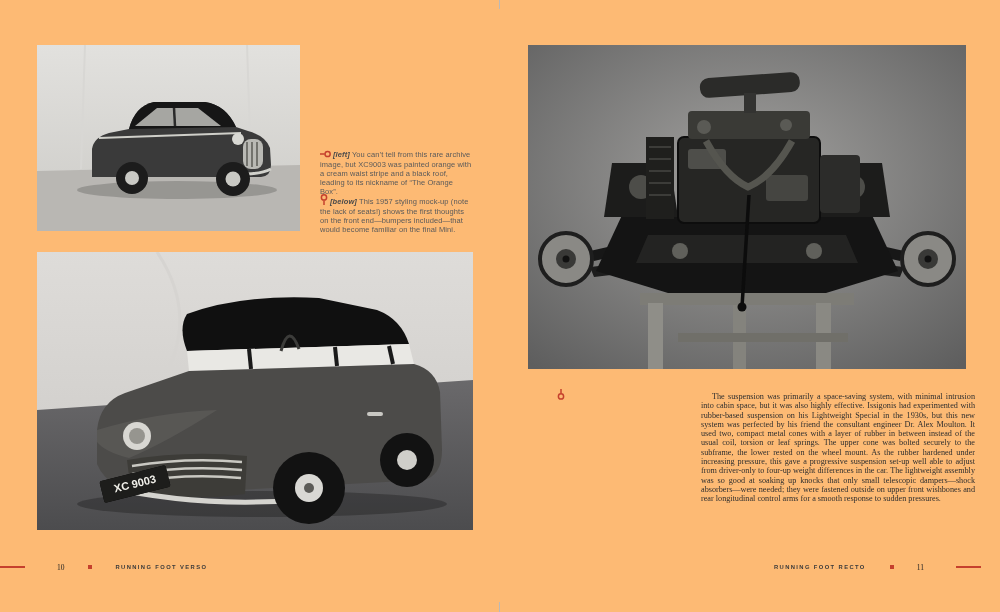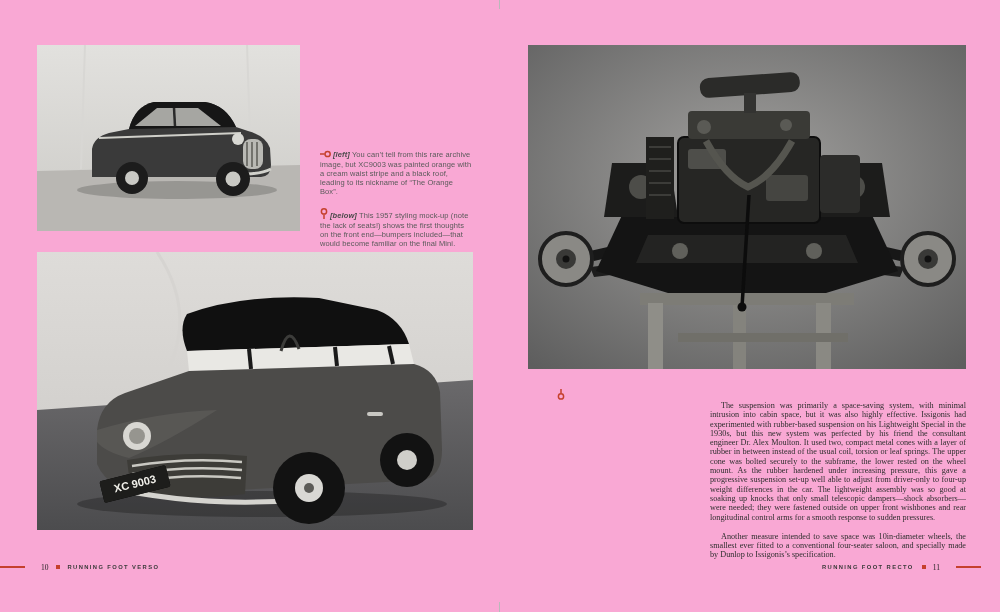--- a/index.html
+++ b/index.html
@@ -1,18 +1,18 @@
 <!DOCTYPE html>
 <html style="--accent: #c5402d;"><head>
 <meta charset="utf-8">
 <style>
   :root{ --accent:#c5402d; }
   html,body{margin:0;padding:0;background:#ffffff;}
   .spread{
-    position:relative; width:1000px; height:612px; background:#f9a8d4;
+    position:relative; width:1000px; height:612px; background:#fdba74;
     font-family:"Liberation Sans", sans-serif; overflow:hidden;
   }
   .gutter-tick{ position:absolute; left:499px; width:1px; background:#b9b9b9; }
   .gutter-tick.top{ top:0; height:9px; }
   .gutter-tick.bottom{ bottom:0; height:10px; }
 
   .photo{ position:absolute; overflow:hidden; }
   .photo svg{ display:block; }
 
   
@@ -22,26 +22,26 @@
   }
   .caption .cap-icon{ display:inline-block; vertical-align:-1px; margin-right:2px; }
   .caption .cap-tag{ font-weight:bold; font-style:italic; color:#4a4a4a; }
 
   
   .bodycopy{
     position:absolute; left:700px; top:391px; width:276px;
     font-family:"Liberation Serif", serif; font-size:8.2px; line-height:9.3px;
     color:#2e2e2e; text-align:justify;
   }
-  .bodycopy p{ margin:10px; text-indent:11px; }
+  .bodycopy p{ margin:1px; text-indent:11px; }
 
   
   .footer{
     position:absolute; top:562px; height:10px;
-    display:flex; align-items:center; color:#3a3a3a;
+    display:flex; align-items:center; color:#3a3a3a;gap:16px;
   }
   .footer.left{ left:0; }
   .footer.right{ right:19px; }
   .foot-bar{ width:25px; height:2.5px; background:var(--accent); }
   .foot-sq{ width:4px; height:4px; background:var(--accent); }
   .foot-num{ font-family:"Liberation Serif", serif; font-size:7.5px; color:#222; margin:0 7px; }
   .foot-label{
     font-size:5.8px; font-weight:bold; letter-spacing:1.4px; color:#3a3a3a;
     white-space:nowrap;
   }
@@ -94,21 +94,21 @@
   <div class="caption" style="left:320px;top:150px;">
     <span class="cap-icon">
       <svg width="11" height="8" viewBox="0 0 11 8">
           <line x1="0" y1="4" x2="4.6" y2="4" stroke="#c5402d" stroke-width="1.5"></line>
           <circle cx="7.6" cy="4" r="2.6" fill="none" stroke="#c5402d" stroke-width="1.5"></circle>
         </svg>
     </span><span class="cap-tag">[left]</span>
     <span>You can’t tell from this rare archive image, but XC9003 was painted orange with a cream waist stripe and a black roof, leading to its nickname of “The Orange Box”.</span>
   </div>
 
-  <div class="caption" style="left:320px;top:208px;">
+  <div class="caption" style="left:320px;top:194px;">
     <span class="cap-icon">
       <svg width="8" height="11" viewBox="0 0 8 11">
           <circle cx="4" cy="3.4" r="2.6" fill="none" stroke="#c5402d" stroke-width="1.5"></circle>
           <line x1="4" y1="6.4" x2="4" y2="11" stroke="#c5402d" stroke-width="1.5"></line>
         </svg>
     </span><span class="cap-tag">[below]</span>
     <span>This 1957 styling mock-up (note the lack of seats!) shows the first thoughts on the front end—bumpers included—that would become familiar on the final Mini.</span>
   </div>
 
   <div class="photo" style="left:37px;top:252px;width:436px;height:278px;">
@@ -246,21 +246,20 @@
     <span class="cap-icon">
       <svg width="8" height="11" viewBox="0 0 8 11">
           <line x1="4" y1="0" x2="4" y2="4.6" stroke="#c5402d" stroke-width="1.5"></line>
           <circle cx="4" cy="7.4" r="2.6" fill="none" stroke="#c5402d" stroke-width="1.5"></circle>
         </svg>
     </span>
   </div>
 
   <div class="bodycopy">
     <p>The suspension was primarily a space-saving system, with minimal intrusion into cabin space, but it was also highly effective. Issigonis had experimented with rubber-based suspension on his Lightweight Special in the 1930s, but this new system was perfected by his friend the consultant engineer Dr. Alex Moulton. It used two, compact metal cones with a layer of rubber in between instead of the usual coil, torsion or leaf springs. The upper cone was bolted securely to the subframe, the lower rested on the wheel mount. As the rubber hardened under increasing pressure, this gave a progressive suspension set-up well able to adjust from driver-only to four-up weight differences in the car. The lightweight assembly was so good at soaking up knocks that only small telescopic dampers—shock absorbers—were needed; they were fastened outside on upper front wishbones and rear longitudinal control arms for a smooth response to sudden pressures.</p>
-    <p>Another measure intended to save space was 10in-diameter wheels, the smallest ever fitted to a conventional four-seater saloon, and specially made by Dunlop to Issigonis’s specification.</p>
   </div>
 
   <div class="footer right">
     <span class="foot-label" style="margin-right:8px;">RUNNING FOOT RECTO</span>
     <span class="foot-sq"></span>
     <span class="foot-num">11</span>
     <div class="foot-bar"></div>
   </div>
 
 </div>

